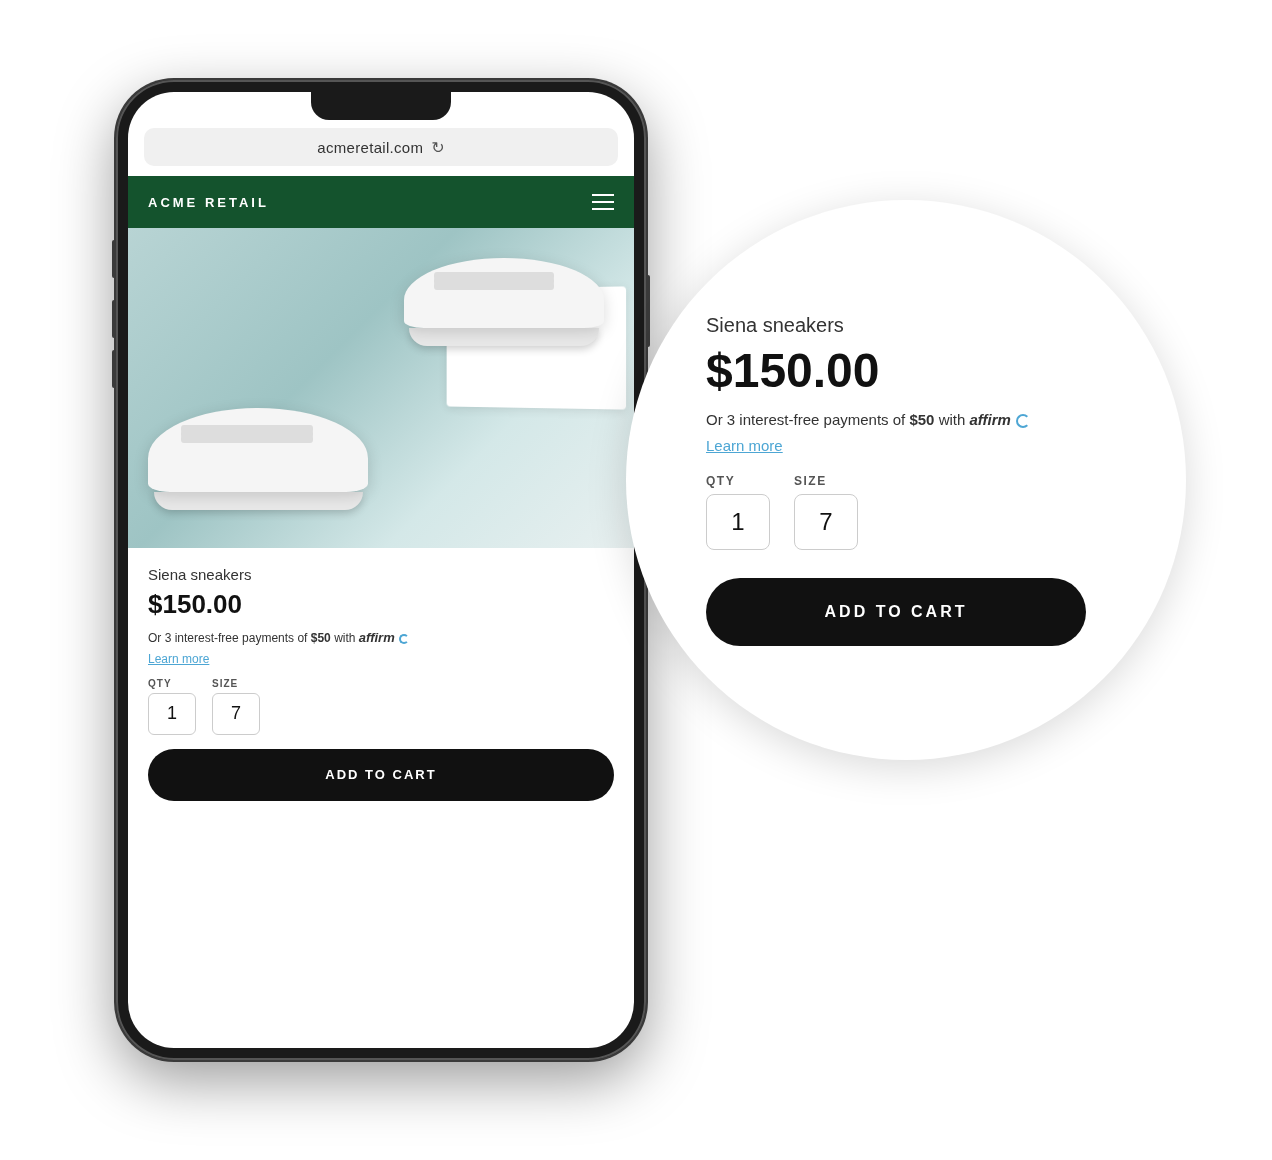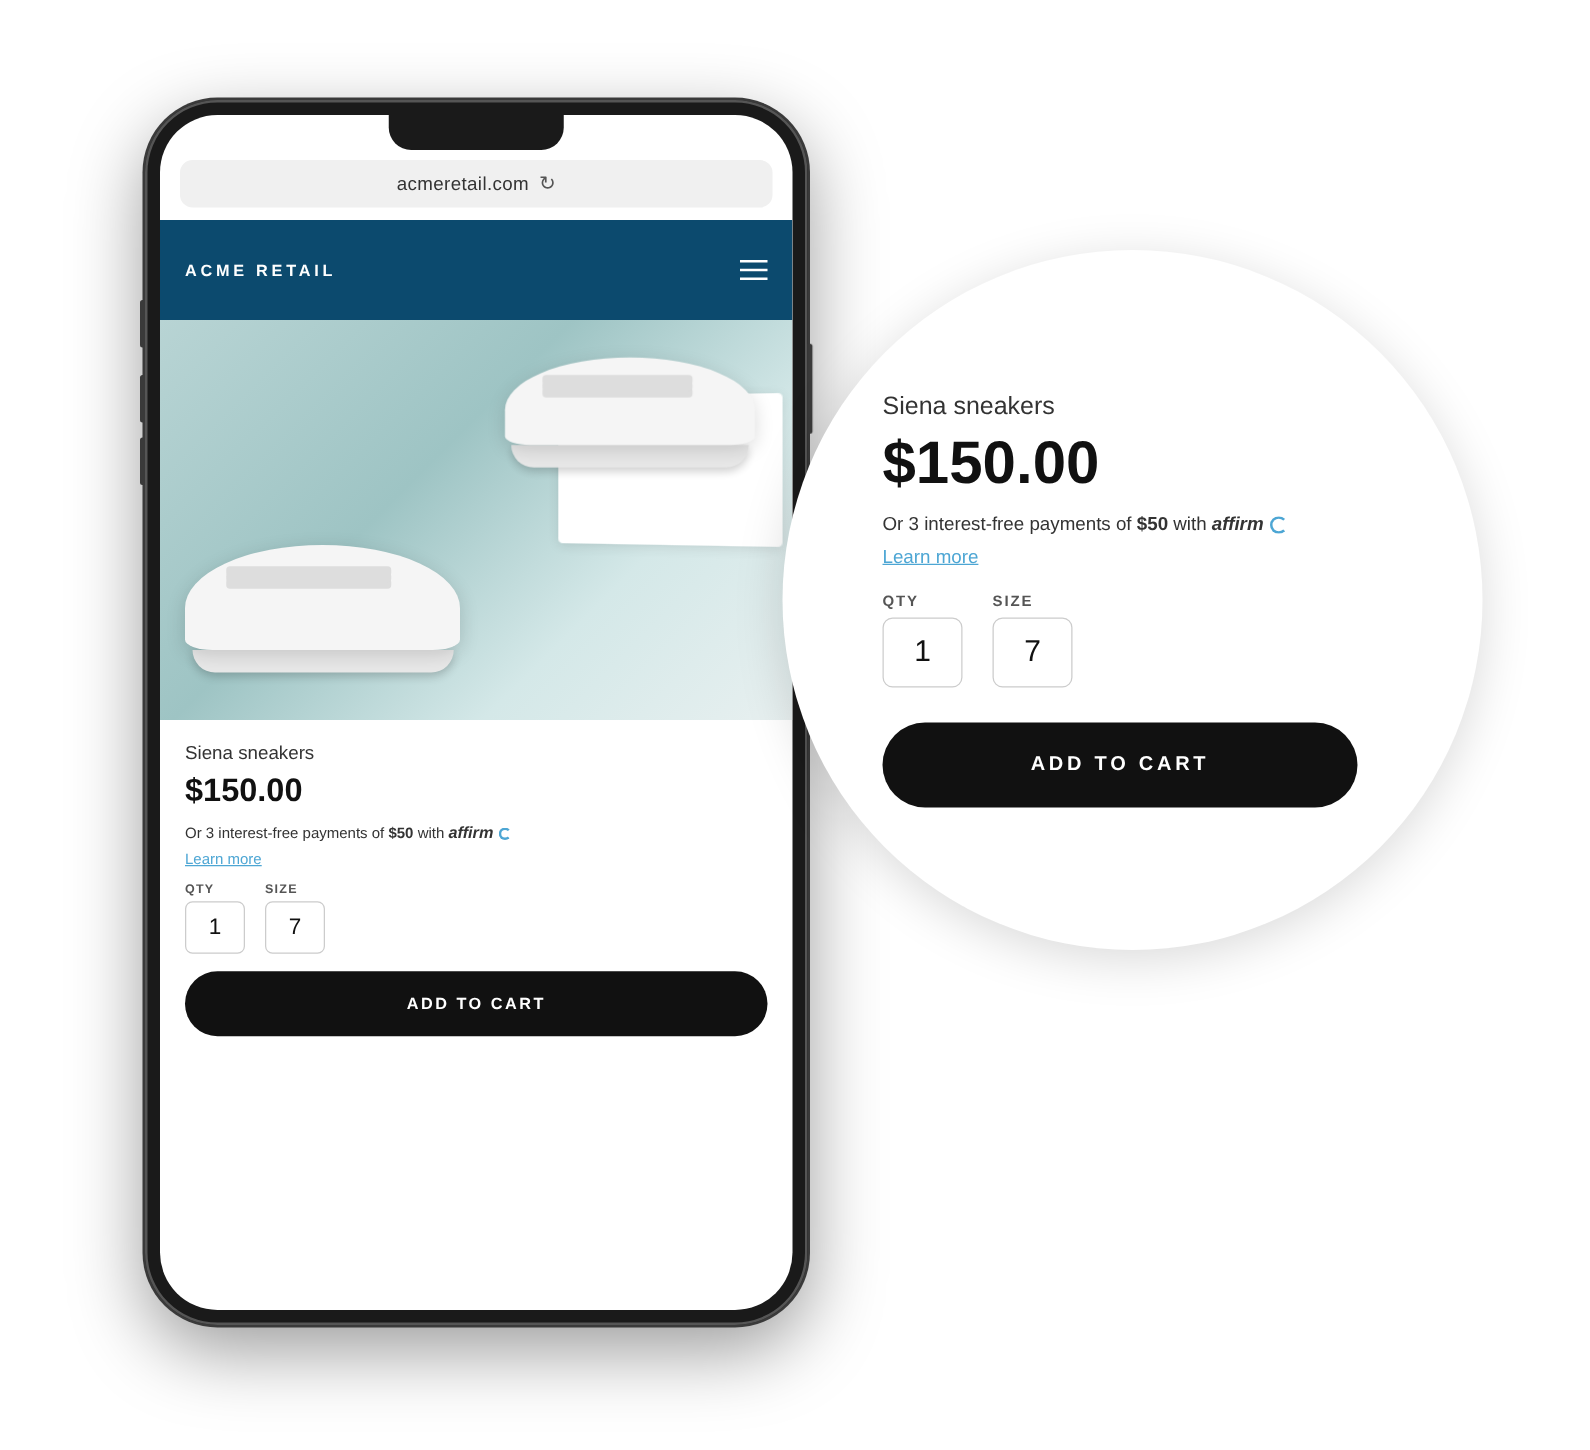--- a/index.html
+++ b/index.html
@@ -115,22 +115,22 @@
       position: absolute;
       top: 84px;
       left: 0;
       right: 0;
       bottom: 0;
       overflow: hidden;
     }
 
     
     .site-header {
-      background: #0c4a6e;
-      padding: 32px 20px;
+      background: #14532d;
+      padding: 18px 20px;
       display: flex;
       align-items: center;
       justify-content: space-between;
     }
 
     .site-logo {
       font-size: 13px;
       font-weight: 600;
       letter-spacing: 3px;
       color: #ffffff;

